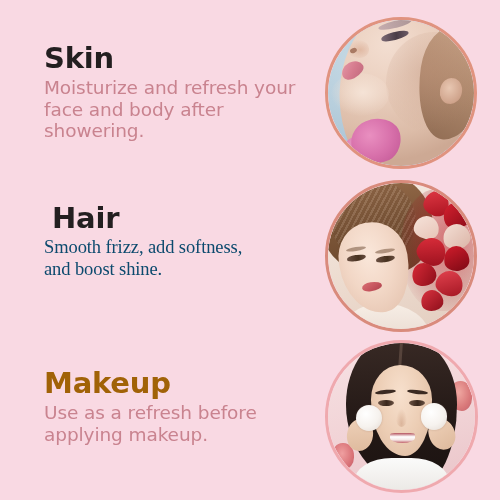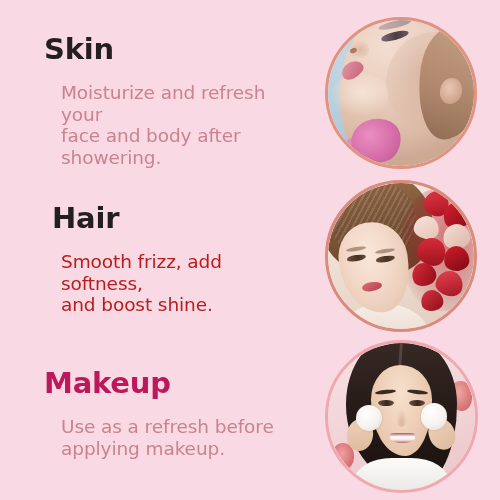--- a/index.html
+++ b/index.html
@@ -30,35 +30,35 @@
   }
   #row-skin   { top: 0px; }
   #row-hair   { top: 166px; }
   #row-makeup { top: 332px; }
 
   .text-block {
     position: absolute;
     left: 44px;
     width: 265px;
   }
-  #text-skin   { top: 34px; }
+  #text-skin   { top: 43px; }
   #text-hair   { top: 203px; }
   #text-makeup { top: 368px; }
 
   .benefit-title {
     margin: 0 0 3px 0;
     font-family: "DejaVu Sans", "Liberation Sans", sans-serif;
     font-size: 29px;
     font-weight: bold;
     line-height: 1.08;
     letter-spacing: -0.2px;
     color: #231f20;
   }
   .benefit-desc {
-    margin: 17px;
+    margin: 0;
     font-family: "DejaVu Sans", "Liberation Sans", sans-serif;
     font-size: 18.5px;
     font-weight: 400;
     line-height: 1.16;
     letter-spacing: -0.1px;
     color: #c9838f;
     white-space: pre-line;
   }
 
   .photo-circle {
@@ -394,21 +394,21 @@
       <div class="ph1-ear"></div>
       <div class="ph1-flower2"></div>
       <div class="ph1-flower"></div>
     </div>
   </div>
 
   <div class="benefit-row" id="row-hair"></div>
 
   <div class="text-block" id="text-hair">
     <h2 class="benefit-title" style="color: rgb(35, 31, 32); margin-left: 8px;">Hair</h2>
-    <p class="benefit-desc" style="color: #b91c1c;">Smooth frizz, add softness,
+    <p class="benefit-desc" style="color: #0c4a6e; font-family: Liberation Serif, serif;">Smooth frizz, add softness,
 and boost shine.</p>
   </div>
 
   <div class="photo-circle" id="photo-hair" style="border-color: rgb(217, 139, 124);">
     <div class="photo-inner">
       <div class="ph2-bg"></div>
       <div class="ph2-hairmass"></div>
       <div class="ph2-hairstrands"></div>
       <div class="ph2-redglow"></div>
       <div class="ph2-petals">
@@ -428,21 +428,21 @@
       <div class="ph2-browR"></div>
       <div class="ph2-eyeL"></div>
       <div class="ph2-eyeR"></div>
       <div class="ph2-lips"></div>
     </div>
   </div>
 
   <div class="benefit-row" id="row-makeup"></div>
 
   <div class="text-block" id="text-makeup">
-    <h2 class="benefit-title" style="color: #be185d;">Makeup</h2>
+    <h2 class="benefit-title" style="color: #a16207;">Makeup</h2>
     <p class="benefit-desc" style="color: rgb(201, 131, 143);">Use as a refresh before
 applying makeup.</p>
   </div>
 
   <div class="photo-circle" id="photo-makeup" style="border-color: rgb(239, 169, 174);">
     <div class="photo-inner">
       <div class="ph3-bg"></div>
       <div class="ph3-rose"></div>
       <div class="ph3-rose2"></div>
       <div class="ph3-hair"></div>

